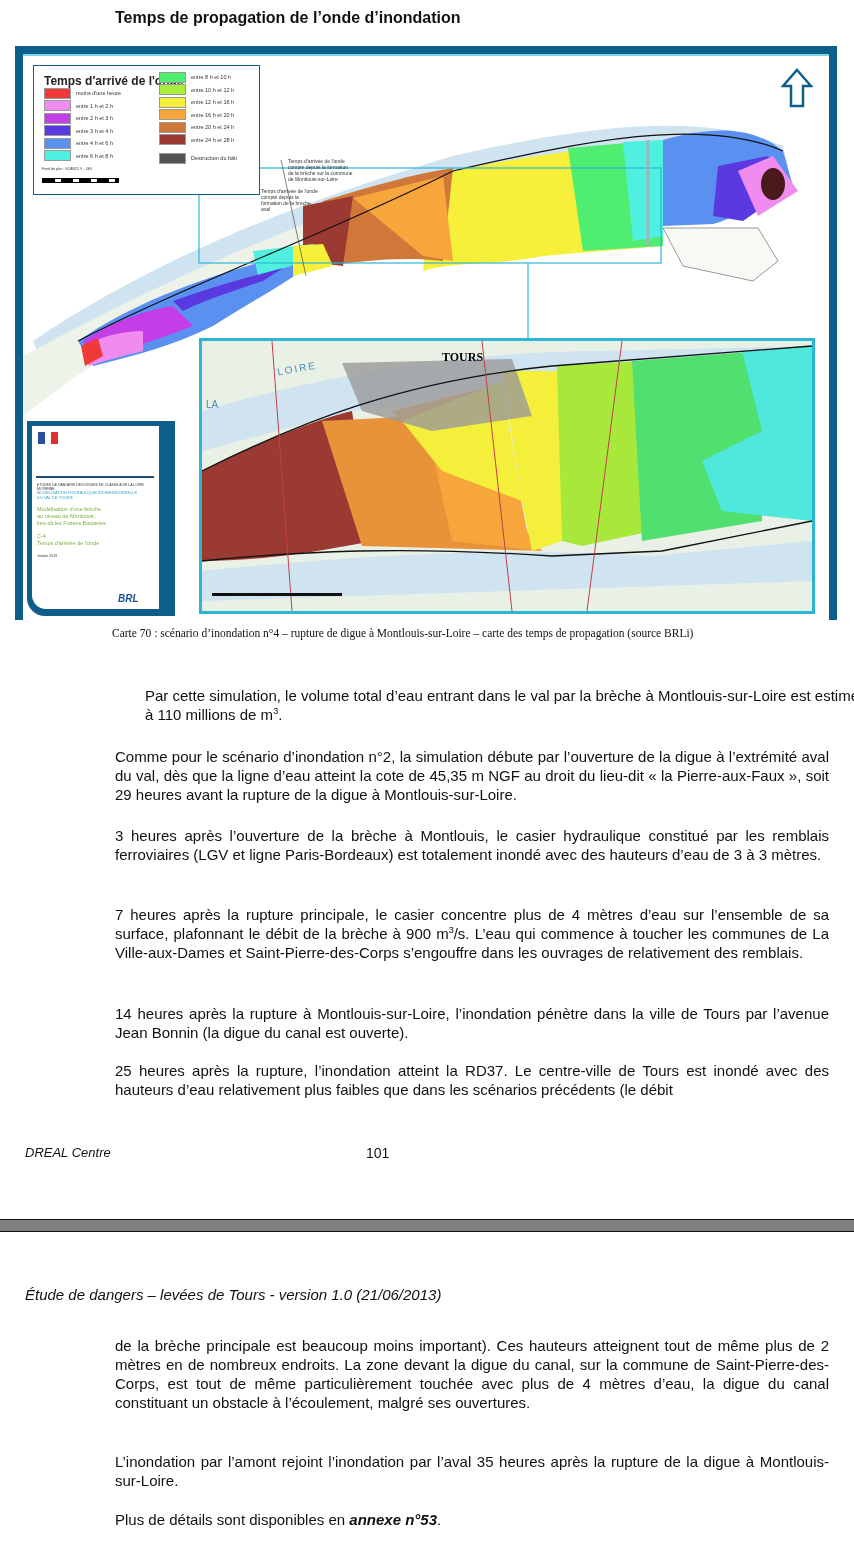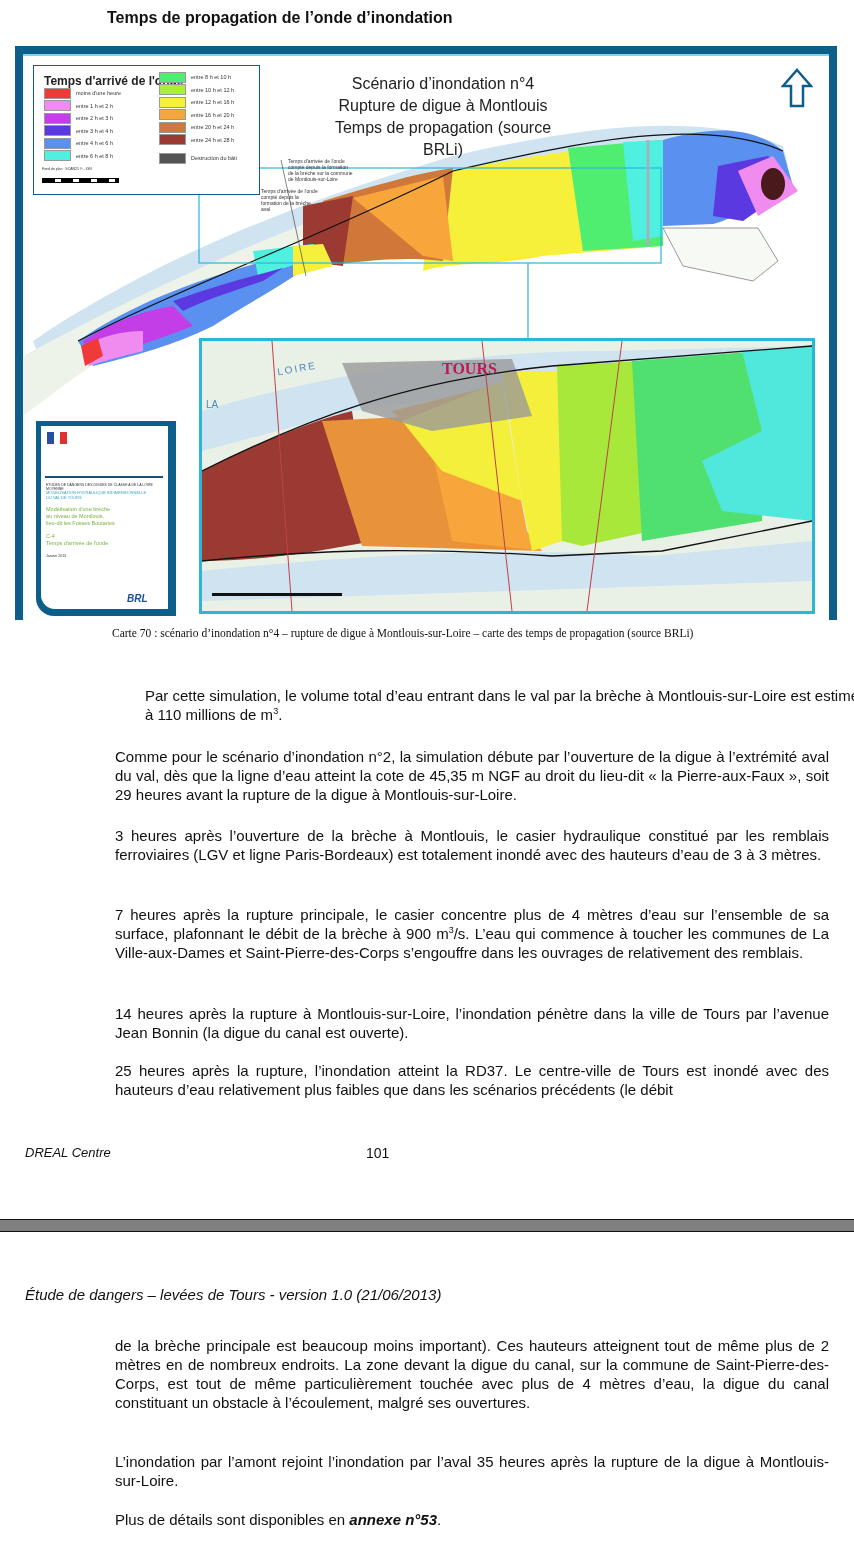--- a/index.html
+++ b/index.html
@@ -1,31 +1,31 @@
 <!DOCTYPE html>
 <html><head>
 <meta charset="utf-8">
 <style>
   html, body { margin: 0; padding: 0; background: #ffffff; }
   body { width: 854px; height: 1554px; position: relative; overflow: hidden; font-family: "Liberation Sans", sans-serif; color: #111; }
   .abs { position: absolute; }
-  .section-title { left: 107px; top: 9px; font-size: 16px; font-weight: bold; }
+  .section-title { left: 115px; top: 9px; font-size: 16px; font-weight: bold; }
   
   .map-frame { left: 15px; top: 46px; width: 822px; height: 574px; background: #0e5e8a; }
   .map-inner { position: absolute; left: 8px; top: 8px; width: 806px; height: 566px; background: #ffffff; border-top: 2px solid #7fd4ea; }
   .legend { position: absolute; left: 10px; top: 9px; width: 225px; height: 128px; border: 1.5px solid #0e5e8a; background: #fff; }
   .legend-title { position: absolute; left: 10px; top: 8px; font-size: 12px; font-weight: bold; color: #222; }
   .legend-item { position: absolute; height: 10px; display: flex; align-items: center; font-size: 5.5px; color: #333; }
   .swatch { width: 25px; height: 9px; margin-right: 5px; border: 0.5px solid #999; }
   .scalebar { position: absolute; left: 8px; top: 112px; width: 75px; height: 3px; background: repeating-linear-gradient(90deg,#000 0 12px,#fff 12px 18px); border: 0.5px solid #000; }
   .scale-text { position: absolute; left: 8px; top: 101px; font-size: 3.5px; color: #333; }
   .map-title { position: absolute; left: 300px; top: 17px; width: 240px; text-align: center; font-size: 16px; line-height: 22px; color: #222; }
   .north-arrow { position: absolute; left: 758px; top: 12px; width: 32px; height: 40px; }
   .annot { position: absolute; font-size: 5px; line-height: 6px; color: #333; }
-  .cover-card { position: absolute; left: 13px; top: 365px; width: 140px; height: 195px; background: #0e5e8a; border-radius: 0 0 0 18px; }
+  .cover-card { position: absolute; left: 4px; top: 365px; width: 140px; height: 195px; background: #0e5e8a; border-radius: 0 0 0 18px; padding-left: 8px; }
   .cover-inner { position: absolute; left: 5px; top: 5px; width: 127px; height: 183px; background: #fff; border-radius: 0 0 0 14px; }
   .cover-rule { position: absolute; left: 4px; top: 50px; width: 118px; height: 2px; background: #1b4f7a; }
   .cover-small { position: absolute; left: 5px; font-size: 3.5px; color: #333; }
   .cover-blue { position: absolute; left: 5px; font-size: 4px; color: #3aa0c8; line-height: 5px; }
   .cover-green { position: absolute; left: 5px; font-size: 5.5px; color: #7ab040; line-height: 7px; }
   .cover-logo { position: absolute; left: 86px; top: 167px; font-size: 10px; font-weight: bold; font-style: italic; color: #1b4f9a; }
   .flag { position: absolute; left: 6px; top: 6px; width: 20px; height: 12px; background: linear-gradient(90deg,#2a4fa0 0 33%,#fff 33% 66%,#e03030 66%); }
   .inset { position: absolute; left: 176px; top: 282px; width: 610px; height: 270px; border: 3px solid #2cb6d6; overflow: hidden; background: #dbeaf3; }
   .caption { left: 112px; top: 627px; font-family: "Liberation Serif", serif; font-size: 11.5px; color: #111; }
   .para { position: absolute; left: 115px; width: 714px; font-size: 15px; line-height: 19px; text-align: justify; color: #111; }
@@ -131,25 +131,20 @@
           </div>
           <div class="legend-item" style="left: 125px; top: 87px;">
             <span class="swatch" style="background: rgb(85, 85, 85);"></span>
             <span>Destruction du bâti</span>
           </div>
         </div>
       <div class="scale-text">Fond de plan : SCAN25 ® - IGN</div>
       <div class="scalebar"></div>
     </div>
 
-    <div class="map-title">
-      <div>Scénario d’inondation n°4</div>
-      <div>Rupture de digue à Montlouis</div>
-      <div>Temps de propagation (source BRLi)</div>
-    </div>
 
     <svg class="north-arrow" viewBox="0 0 32 40">
       <path d="M16,2 L30,18 L22,18 L22,38 L10,38 L10,18 L2,18 Z" fill="#fff" stroke="#0e5e8a" stroke-width="2.5"></path>
     </svg>
 
     <div class="annot" style="left:265px;top:102px;width:65px;">Temps d'arrivée de l'onde compté depuis la formation de la brèche sur la commune de Montlouis-sur-Loire</div>
     <div class="annot" style="left:238px;top:132px;width:60px;">Temps d'arrivée de l'onde compté depuis la formation de la brèche aval</div>
 
     <div class="inset">
       <svg width="610" height="270" style="position:absolute;left:0;top:0">
@@ -165,21 +160,21 @@
         <path d="M430,20 L560,10 L560,180 L440,200 Z" fill="#50e070"></path>
         <path d="M540,10 L610,5 L610,180 L520,170 L500,120 L560,90 Z" fill="#50e8dc"></path>
         <path d="M140,22 L310,18 L330,75 L230,90 L160,70 Z" fill="#9a9a9a" opacity="0.8"></path>
         <path d="M0,130 C100,80 200,40 350,25 L610,5" fill="none" stroke="#111" stroke-width="1.3"></path>
         <path d="M0,220 C100,210 200,205 350,215 L460,210 L610,180" fill="none" stroke="#111" stroke-width="1.3"></path>
         <line x1="70" y1="0" x2="90" y2="270" stroke="#c0404a" stroke-width="1"></line>
         <line x1="280" y1="0" x2="310" y2="270" stroke="#c0404a" stroke-width="1"></line>
         <line x1="420" y1="0" x2="385" y2="270" stroke="#c0404a" stroke-width="1"></line>
         <rect x="10" y="252" width="130" height="3" fill="#111"></rect>
       </svg>
-      <div class="abs" style="left:240px;top:19px;font-family:'Liberation Serif',serif;font-size:16px;font-weight:bold;color:#be185d;">TOURS</div>
+      <div class="abs" style="left:240px;top:9px;font-family:'Liberation Serif',serif;font-size:12px;font-weight:bold;color:#000000;">TOURS</div>
       <div class="abs" style="left:75px;top:22px;font-size:10px;color:#4a8abf;letter-spacing:2px;transform:rotate(-10deg);">LOIRE</div>
       <div class="abs" style="left:4px;top:58px;font-size:10px;color:#4a8abf;">LA</div>
     </div>
 
     <div class="cover-card">
       <div class="cover-inner">
         <div class="flag"></div>
         <div class="cover-rule"></div>
         <div class="cover-small" style="top:57px;">ETUDES DE DANGERS DES DIGUES DE CLASSE A DE LA LOIRE MOYENNE</div>
         <div class="cover-blue" style="top:64px;">MODELISATION HYDRAULIQUE BIDIMENSIONNELLE</div>

